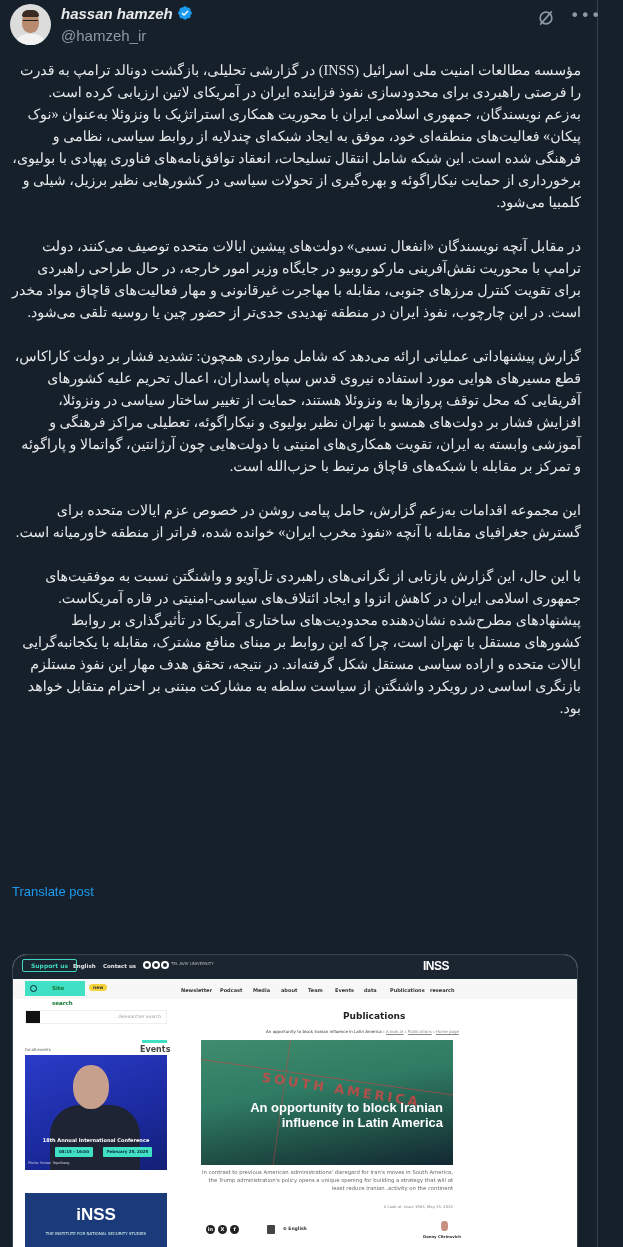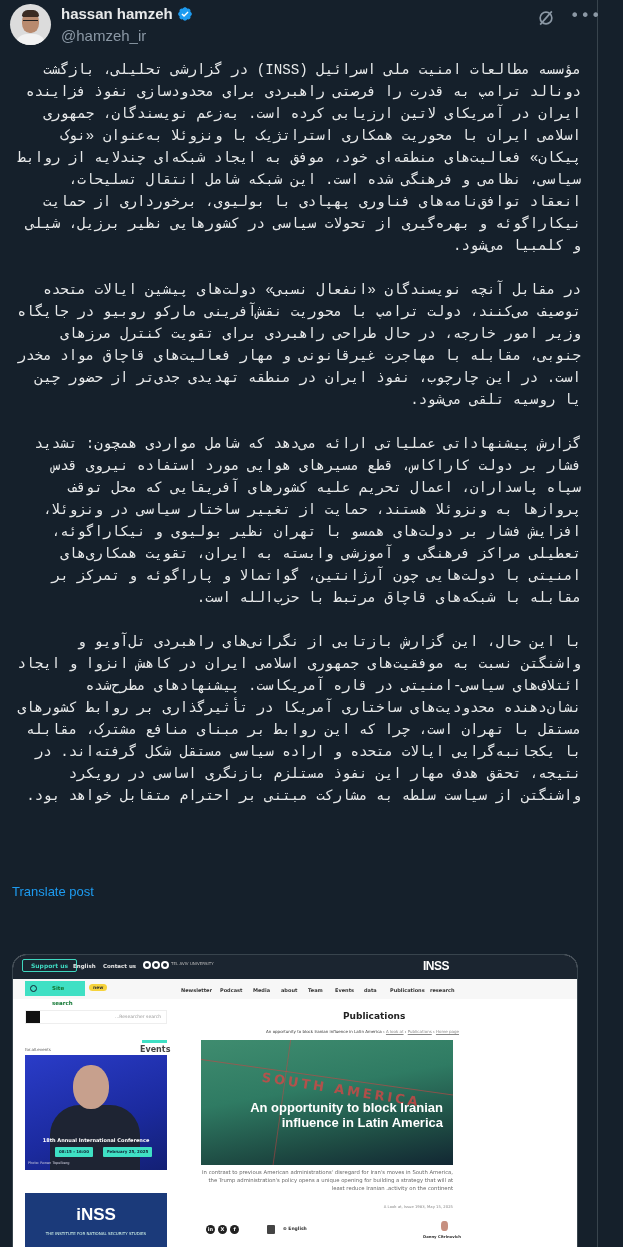--- a/index.html
+++ b/index.html
@@ -5,27 +5,27 @@
   * { box-sizing: border-box; margin: 0; padding: 0; }
   html, body { width: 623px; height: 1247px; background: #15202b; overflow: hidden; }
   body { font-family: "DejaVu Sans", "Liberation Sans", sans-serif; color: #e7e9ea; position: relative; }
   .vline { position: absolute; left: 597px; top: 0; width: 1px; height: 1247px; background: #38444d; }
   .header { position: absolute; left: 10px; top: 4px; width: 580px; height: 44px; }
   .avatar { position: absolute; left: 0; top: 0; width: 41px; height: 41px; border-radius: 50%; background: #dcdcdc; overflow: hidden; }
   .avatar .face { position: absolute; left: 12px; top: 8px; width: 17px; height: 21px; border-radius: 45%; background: #b88a6e; }
   .avatar .hair { position: absolute; left: 12px; top: 6px; width: 17px; height: 7px; border-radius: 8px 8px 2px 2px; background: #3a2b22; }
   .avatar .body { position: absolute; left: 5px; top: 30px; width: 31px; height: 16px; border-radius: 12px 12px 0 0; background: #f2f2f2; }
   .avatar .glasses { position: absolute; left: 13px; top: 16px; width: 15px; height: 3px; border-top: 1px solid #222; }
-  .name-row { position: absolute; left: 51px; top: 1px; display: flex; align-items: center; gap: 4px; }
+  .name-row { position: absolute; left: 51px; top: 1px; display: flex; align-items: flex-start; gap: 4px; font-style: italic; }
   .name { font-family: "Liberation Sans", sans-serif; font-weight: bold; font-size: 15px; color: #e7e9ea; }
   .verified { width: 16px; height: 16px; }
   .handle { position: absolute; left: 51px; top: 23px; font-family: "Liberation Sans", sans-serif; font-size: 15px; color: #8b98a5; }
   .grok { position: absolute; left: 526px; top: 4px; width: 20px; height: 20px; }
   .more { position: absolute; left: 560px; top: 2px; font-size: 16px; color: #8b98a5; letter-spacing: 1px; }
-  .post-text { position: absolute; left: 12px; top: 59px; width: 569px; direction: rtl; text-align: right; font-family: Liberation Mono, monospace; font-size: 14.2px; line-height: 22px; color: #e7e9ea; }
+  .post-text { position: absolute; left: 12px; top: 59px; width: 569px; direction: rtl; text-align: right; font-family: Liberation Serif, serif; font-size: 14.2px; line-height: 22px; color: #e7e9ea; }
   .post-text p { margin-bottom: 22px; }
   .translate { position: absolute; left: 12px; top: 884px; font-family: "Liberation Sans", sans-serif; font-size: 13px; color: #1d9bf0; cursor: pointer; }
   .media { position: absolute; left: 12px; top: 906px; width: 566px; height: 335px; border: 1px solid #38444d; border-radius: 14px; overflow: hidden; background: #ffffff; margin-top: 48px; }
   .m-top { position: absolute; left: 0; top: 0; width: 100%; height: 24px; background: #1b2530; }
   .m-support { position: absolute; left: 9px; top: 4px; padding: 2px 8px; border: 1px solid #3fd8c0; color: #3fd8c0; font-size: 6px; font-weight: bold; border-radius: 2px; }
   .m-toplink { position: absolute; top: 8px; color: #e6e6e6; font-size: 5.5px; font-weight: bold; }
   .m-tau { position: absolute; left: 130px; top: 6px; display: flex; gap: 1px; }
   .m-tau span { display: inline-block; width: 8px; height: 8px; border-radius: 50%; border: 2px solid #fff; }
   .m-tau-txt { position: absolute; left: 158px; top: 6px; color: #bbb; font-size: 4px; line-height: 5px; }
   .m-logo { position: absolute; left: 410px; top: 4px; color: #fff; font-weight: bold; font-size: 12px; letter-spacing: -0.5px; font-family: "Liberation Sans", sans-serif; }
@@ -91,20 +91,21 @@
     <circle cx="12" cy="12" r="7" fill="none" stroke="#8b98a5" stroke-width="2"></circle>
     <line x1="5" y1="20" x2="19" y2="4" stroke="#8b98a5" stroke-width="2"></line>
   </svg>
   <div class="more">•••</div>
 </div>
 
 <div class="post-text">
   <p>مؤسسه مطالعات امنیت ملی اسرائیل (INSS) در گزارشی تحلیلی، بازگشت دونالد ترامپ به قدرت را فرصتی راهبردی برای محدودسازی نفوذ فزاینده ایران در آمریکای لاتین ارزیابی کرده است. به‌زعم نویسندگان، جمهوری اسلامی ایران با محوریت همکاری استراتژیک با ونزوئلا به‌عنوان «نوک پیکان» فعالیت‌های منطقه‌ای خود، موفق به ایجاد شبکه‌ای چندلایه از روابط سیاسی، نظامی و فرهنگی شده است. این شبکه شامل انتقال تسلیحات، انعقاد توافق‌نامه‌های فناوری پهپادی با بولیوی، برخورداری از حمایت نیکاراگوئه و بهره‌گیری از تحولات سیاسی در کشورهایی نظیر برزیل، شیلی و کلمبیا می‌شود.</p>
   <p>در مقابل آنچه نویسندگان «انفعال نسبی» دولت‌های پیشین ایالات متحده توصیف می‌کنند، دولت ترامپ با محوریت نقش‌آفرینی  مارکو روبیو در جایگاه وزیر امور خارجه، در حال طراحی راهبردی برای تقویت کنترل مرزهای جنوبی، مقابله با مهاجرت غیرقانونی و مهار فعالیت‌های قاچاق مواد مخدر است. در این چارچوب، نفوذ ایران در منطقه تهدیدی جدی‌تر از حضور چین یا روسیه تلقی می‌شود.</p>
   <p>گزارش پیشنهاداتی عملیاتی ارائه می‌دهد که شامل مواردی همچون: تشدید فشار بر دولت کاراکاس، قطع مسیرهای هوایی مورد استفاده نیروی قدس سپاه پاسداران، اعمال تحریم علیه کشورهای آفریقایی که محل توقف پروازها به ونزوئلا هستند، حمایت از تغییر ساختار سیاسی در ونزوئلا، افزایش فشار بر دولت‌های همسو با تهران نظیر بولیوی و نیکاراگوئه، تعطیلی مراکز فرهنگی و آموزشی وابسته به ایران، تقویت همکاری‌های امنیتی با دولت‌هایی چون آرژانتین، گواتمالا و پاراگوئه و تمرکز بر مقابله با شبکه‌های قاچاق مرتبط با حزب‌الله است.</p>
+  <p>این مجموعه اقدامات به‌زعم گزارش، حامل پیامی روشن در خصوص عزم ایالات متحده برای گسترش جغرافیای مقابله با آنچه «نفوذ مخرب ایران» خوانده شده، فراتر از منطقه خاورمیانه است.</p>
   <p>با این حال، این گزارش بازتابی از نگرانی‌های راهبردی تل‌آویو و واشنگتن نسبت به موفقیت‌های جمهوری اسلامی ایران در کاهش انزوا و ایجاد ائتلاف‌های سیاسی-امنیتی در قاره آمریکاست.  پیشنهادهای مطرح‌شده نشان‌دهنده محدودیت‌های ساختاری آمریکا در تأثیرگذاری بر روابط کشورهای مستقل با تهران است، چرا که این روابط بر مبنای منافع مشترک، مقابله با یکجانبه‌گرایی ایالات متحده و اراده سیاسی مستقل شکل گرفته‌اند. در نتیجه، تحقق هدف مهار این نفوذ مستلزم بازنگری اساسی در رویکرد واشنگتن از سیاست سلطه به مشارکت مبتنی بر احترام متقابل خواهد بود.</p>
 </div>
 
 <div class="translate">Translate post</div>
 
 <div class="media">
   <div class="m-top">
     <div class="m-support">Support us</div>
     <div class="m-toplink" style="left:60px">English</div>
     <div class="m-toplink" style="left:90px">Contact us</div>

